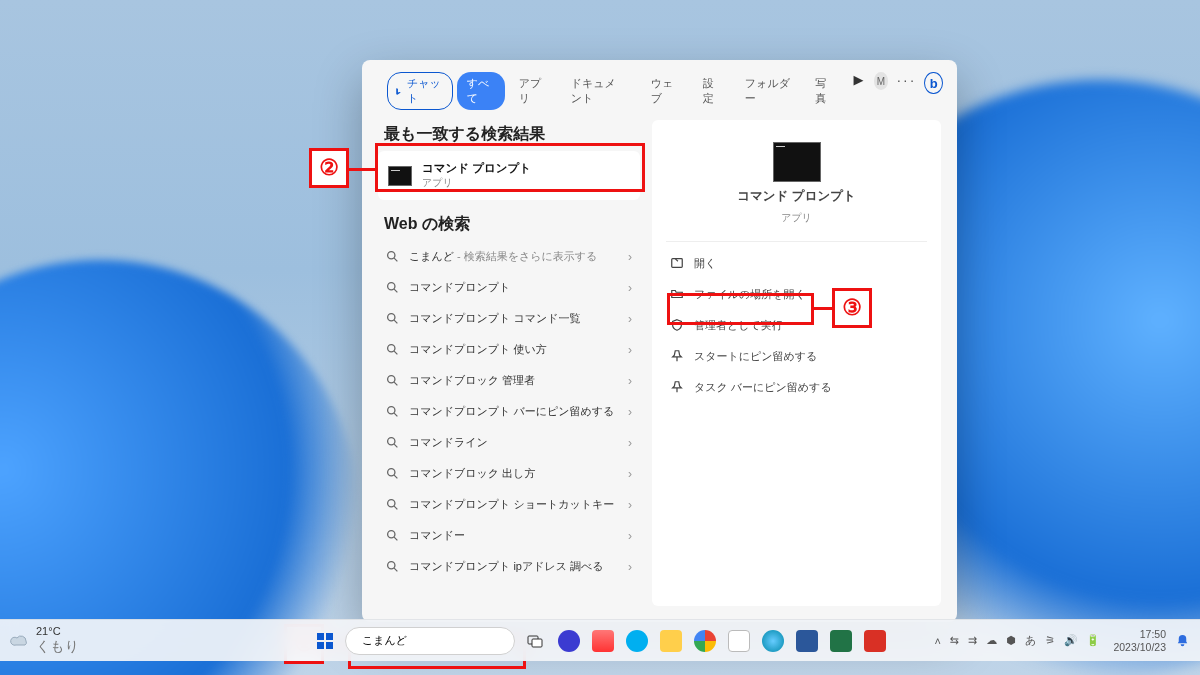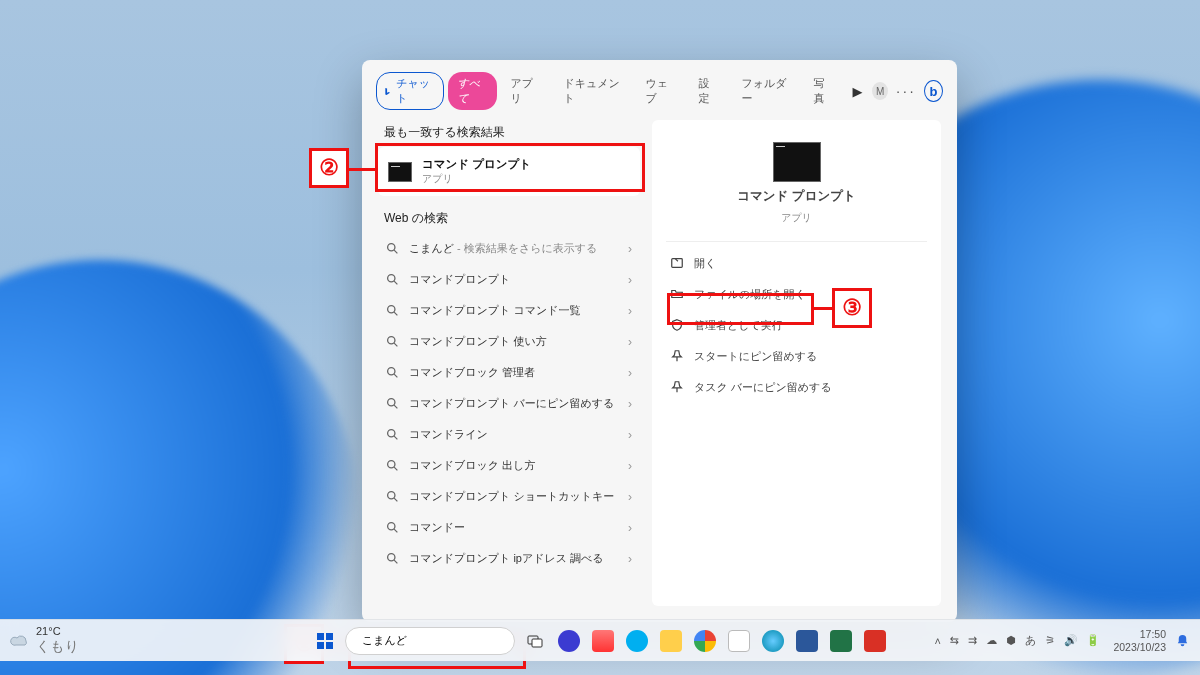--- a/index.html
+++ b/index.html
@@ -18,39 +18,39 @@
   background: radial-gradient(circle at 60% 40%, #5fb1ff 0%, #1a6fd6 55%, rgba(26,111,214,0) 72%);
   border-radius:50%; filter:blur(6px); }
 
 
 .flyout {
   position:absolute; left:362px; top:60px; width:595px; height:562px;
   background:#f6f6f6; border-radius:8px; box-shadow:0 18px 48px rgba(0,0,0,.28);
   display:flex; flex-direction:column;
 }
 .tabs {
-  display:flex; align-items:center; gap:4px; padding:12px 14px 10px 14px; font-size:11px; color:#333;
+  display:flex; gap:4px; padding:12px 14px 10px 25px; font-size:11px; color:#333;
 }
 .chat-pill { border:1px solid #0b57d0; color:#0b57d0; border-radius:14px; padding:3px 8px 3px 6px;
   display:flex; align-items:center; gap:4px; font-weight:500; }
 .chat-pill svg{ width:11px; height:11px; }
 .tab { padding:4px 10px; border-radius:14px; color:#555; }
-.tab.sel { background:#ec4899; color:#fff;font-style:italic; }
+.tab.sel { background:#3b82f6; color:#fff; }
 .tab-more { font-size:13px; padding:0 6px; }
 .tab-m { width:18px; height:18px; border-radius:50%; background:#e3e3e3; color:#666;
   display:flex; align-items:center; justify-content:center; font-size:10px; }
 .tab-dots { color:#555; padding:0 4px; font-size:14px; letter-spacing:2px; }
 .bing-b { margin-left:auto; width:22px; height:22px; border-radius:50%; border:1px solid #0b57d0;
   display:flex; align-items:center; justify-content:center; color:#0b57d0; font-weight:700; font-size:13px;}
 
 .body { flex:1; display:flex; padding:0 16px 16px 16px; gap:12px; min-height:0; }
 .col-left { flex:0 0 262px; display:flex; flex-direction:column; min-height:0; }
 .col-right { flex:1; background:#fff; border-radius:6px; padding:16px 14px; font-size:11px; color:#444; }
 
-.sect-h { font-size:12px; font-weight:400; color:#222; margin:4px 0 6px 6px; }
+.sect-h { font-size:16px; font-weight:700; color:#222; margin:4px 0 6px 6px; }
 .best {
   background:#fff; border-radius:6px; padding:10px 10px; display:flex; align-items:center; gap:10px;
   margin-bottom:10px;
 }
 .cmd-ico { width:24px; height:20px; background:#111; border:1px solid #666; position:relative; }
 .cmd-ico::after{content:""; position:absolute; left:2px; top:3px; width:9px; height:1px; background:#ccc;}
 .best .title { font-size:11.5px; font-weight:600; color:#111; }
 .best .subtitle { font-size:10px; color:#888; }
 
 .scroll-list { overflow:hidden; }

